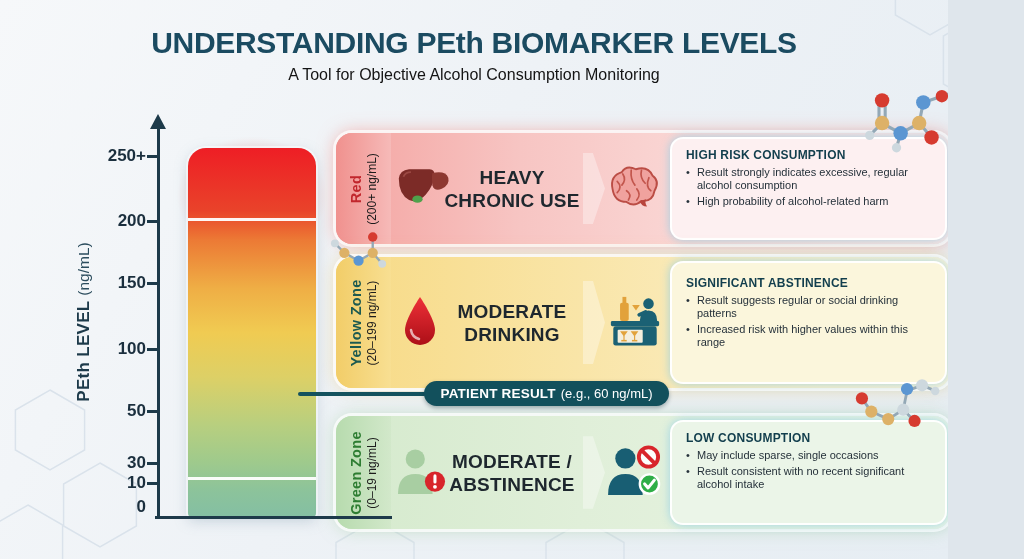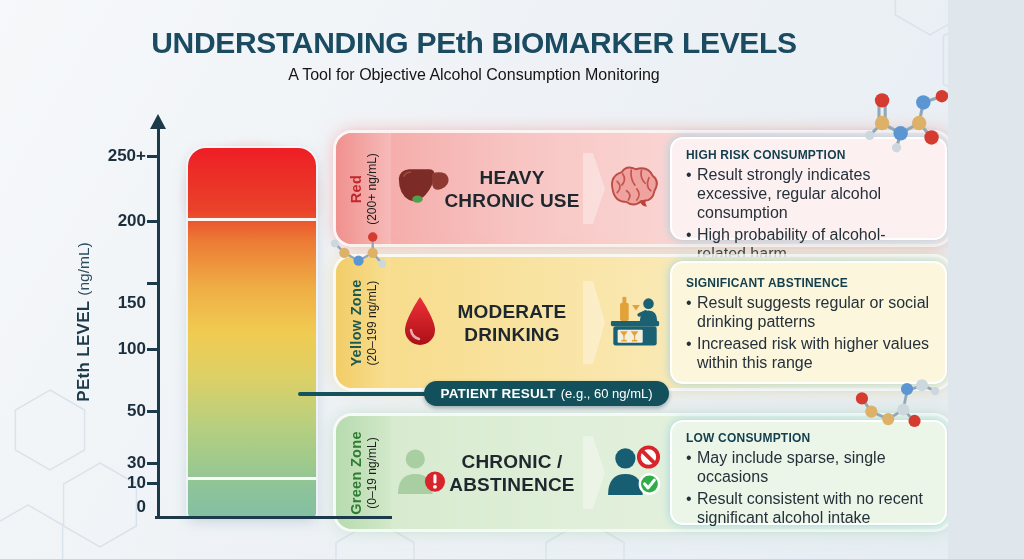--- a/index.html
+++ b/index.html
@@ -67,21 +67,21 @@
     background:rgba(255,255,255,0.35);
     clip-path:polygon(0 0,45% 0,100% 50%,45% 100%,0 100%);}
   .card{position:absolute;right:3px;top:4px;bottom:4px;width:277px;border-radius:13px;
     border:2px solid rgba(255,255,255,0.95);padding:9px 12px 6px 14px;
     box-shadow:0 0 10px rgba(140,205,230,0.8);}
   #zone-red .card{background:#fdf0f1;}
   #zone-yellow .card{background:#fbf6dc;padding-top:13px;}
   #zone-green .card{background:#ebf5e8;}
   .card-heading{font-size:12px;font-weight:bold;color:#123e4d;letter-spacing:0.2px;margin-bottom:4px;}
   .card-bullets{margin:0;padding:0;list-style:none;}
-  .card-bullets li{position:relative;padding-left:11px;font-size:16px;line-height:1.18;
+  .card-bullets li{position:relative;padding-left:11px;font-size:11px;line-height:1.18;
     color:#25313a;margin-bottom:3px;}
   .card-bullets li::before{content:"•";position:absolute;left:0;top:0;color:#25313a;}
   
   #patient-line{left:298px;top:392px;width:128px;height:4px;background:#14525e;z-index:6;border-radius:2px;}
   #patient-pill{left:424px;top:381px;width:245px;height:25px;border-radius:13px;background:#12505c;
     z-index:6;display:flex;align-items:center;justify-content:center;gap:5px;color:#ffffff;
     box-shadow:0 2px 4px rgba(10,40,50,0.35);}
   #patient-pill .lab{font-weight:bold;font-size:13.5px;letter-spacing:0.2px;}
   #patient-pill .val{font-size:13px;}
   
@@ -112,21 +112,21 @@
   <div id="axis-title" class="abs">
     <span class="bold">PEth LEVEL</span>
     <span class="unit">(ng/mL)</span>
   </div>
   <div id="axis-vline" class="abs"></div>
   <div id="axis-arrow" class="abs"></div>
   <div id="axis-hline" class="abs"></div>
 
   <div class="abs tick-label" style="left:84px;top:146px;">250+</div>
   <div class="abs tick-label" style="left:84px;top:211px;">200</div>
-  <div class="abs tick-label" style="left:84px;top:273px;margin-top:20px;">150</div>
+  <div class="abs tick-label" style="left:84px;top:273px;">150</div>
   <div class="abs tick-label" style="left:84px;top:339px;">100</div>
   <div class="abs tick-label" style="left:84px;top:401px;">50</div>
   <div class="abs tick-label" style="left:84px;top:453px;">30</div>
   <div class="abs tick-label" style="left:84px;top:473px;">10</div>
   <div class="abs tick-label" style="left:84px;top:497px;">0</div>
 
   <div class="abs tick-mark" style="top:155px;"></div>
   <div class="abs tick-mark" style="top:220px;"></div>
   <div class="abs tick-mark" style="top:282px;"></div>
   <div class="abs tick-mark" style="top:348px;"></div>
@@ -233,21 +233,21 @@
     </div>
     <div class="zone-icon icon-left">
       <svg width="52" height="48" viewBox="0 0 54 50">
         <circle cx="20" cy="12.5" r="10" fill="#a8cea2"></circle>
         <path d="M2,49 Q2,28 20,28 Q38,28 38,49 Z" fill="#a8cea2"></path>
         <circle cx="40.5" cy="36" r="10.5" fill="#d8252b"></circle>
         <rect x="38.9" y="28.5" width="3.2" height="9.5" rx="1.6" fill="#ffffff"></rect>
         <circle cx="40.5" cy="41.5" r="2" fill="#ffffff"></circle>
       </svg>
     </div>
-    <div class="zone-title">CHRONIC /
+    <div class="zone-title">MODERATE /
 ABSTINENCE</div>
     <div class="chevron"></div>
     <div class="zone-icon icon-right">
       <svg width="58" height="52" viewBox="0 0 60 54">
         <circle cx="20" cy="14" r="10.5" fill="#185e73"></circle>
         <path d="M2,52 Q2,30 20,30 Q38,30 38,52 Z" fill="#185e73"></path>
         <circle cx="44" cy="12.5" r="10" fill="#ffffff" fill-opacity="0.9" stroke="#d8252b" stroke-width="4"></circle>
         <line x1="37.5" y1="6" x2="50.5" y2="19" stroke="#d8252b" stroke-width="4" stroke-linecap="round"></line>
         <circle cx="45" cy="40.5" r="10" fill="#2fae47" stroke="#ffffff" stroke-width="2.5"></circle>
         <path d="M40,40.5 l3.6,4 l6.5,-8" stroke="#ffffff" stroke-width="3.2" fill="none" stroke-linecap="round" stroke-linejoin="round"></path>

